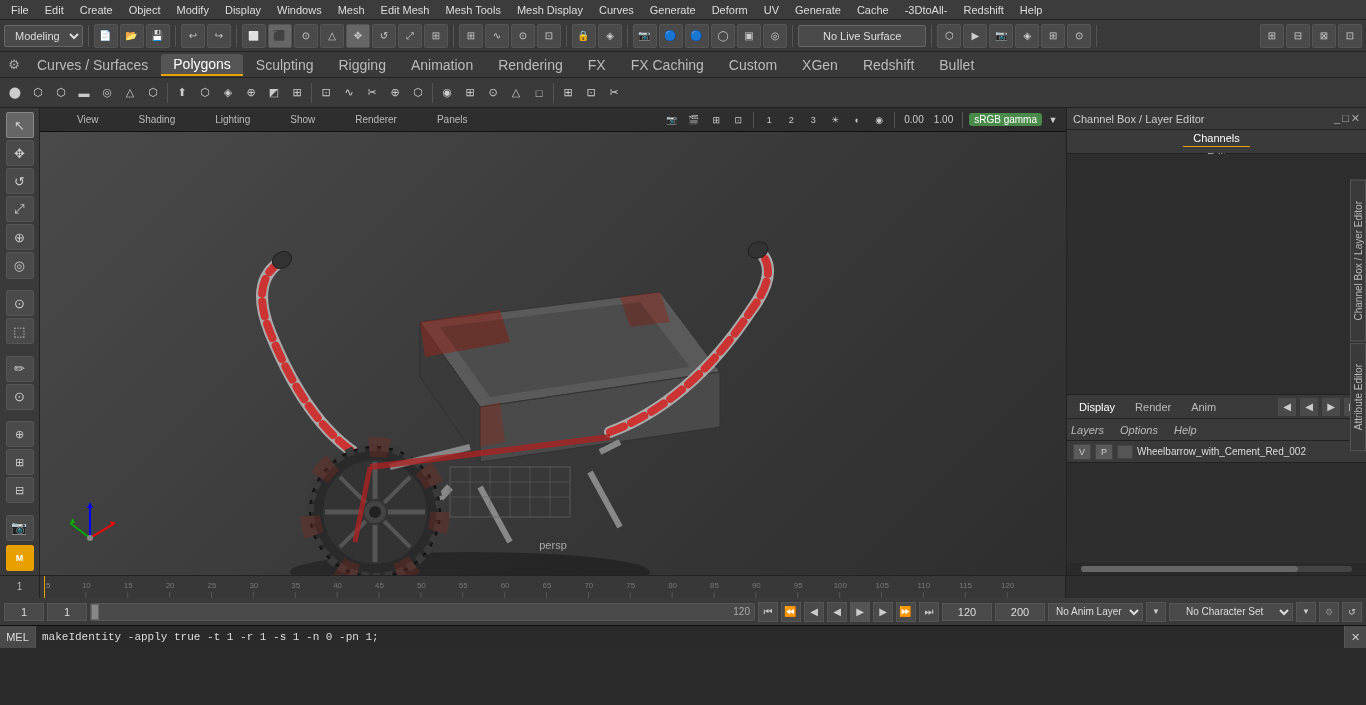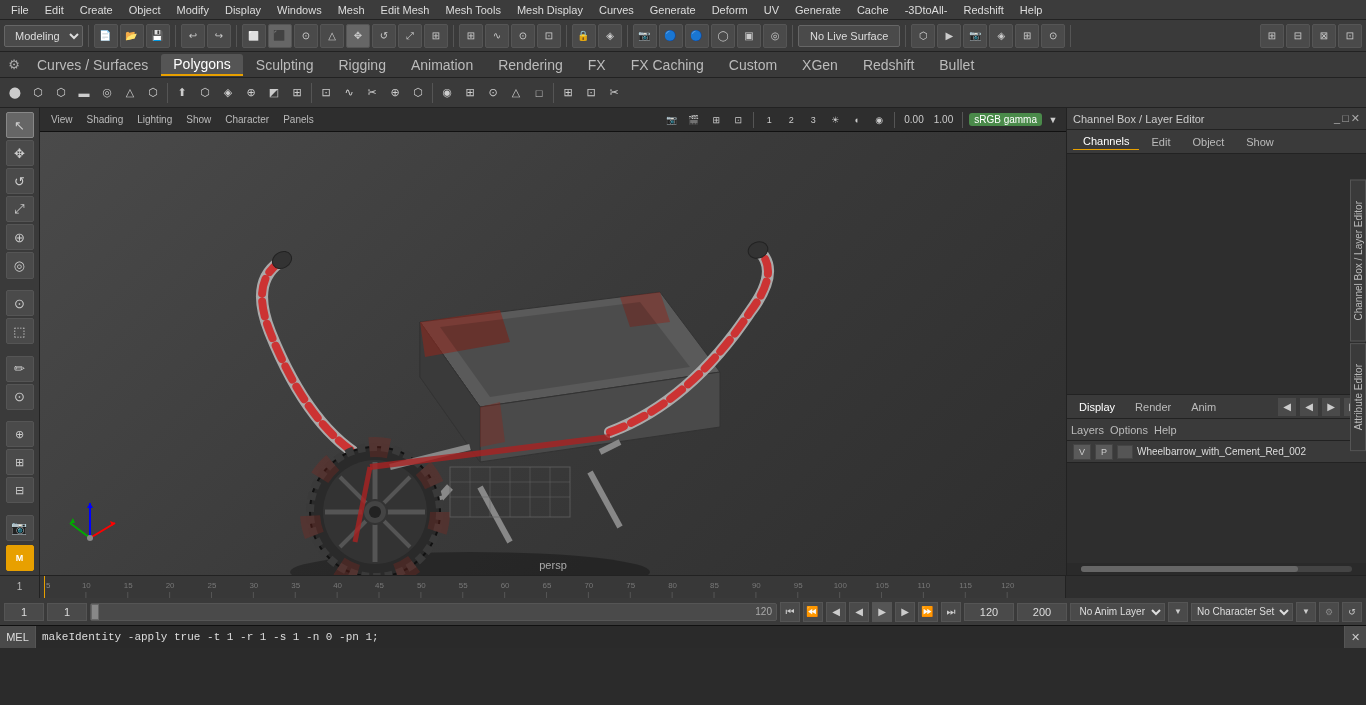--- a/index.html
+++ b/index.html
@@ -68,21 +68,21 @@
       padding: 2px 6px;
       font-size: 11px;
       height: 22px;
       border-radius: 2px;
       cursor: pointer;
     }
     .live-surface-btn {
       background: #4a4a4a;
       border: 1px solid #666;
       color: #ddd;
-      padding: 2px 11px;
+      padding: 2px 24px;
       font-size: 11px;
       height: 22px;
       border-radius: 2px;
       cursor: pointer;
       white-space: nowrap;
     }
 
     
     #tab-bar {
       height: 26px;
@@ -184,30 +184,31 @@
       padding: 0 6px;
       gap: 4px;
       border-bottom: 1px solid #111;
       font-size: 10px;
       color: #bbb;
     }
     .vp-menu-item {
       padding: 1px 5px;
       cursor: pointer;
       color: #bbb;
+      margin-left: 26px;
     }
     #viewport-canvas {
       width: 100%;
       height: calc(100% - 24px);
       position: relative;
       background: #3a3a3a;
     }
     #persp-label {
       position: absolute;
-      bottom: 4px;
+      bottom: 24px;
       left: 50%;
       transform: translateX(-50%);
       color: #aaa;
       font-size: 11px;
     }
     #coord-arrows {
       position: absolute;
       bottom: 20px;
       left: 20px;
     }
@@ -232,20 +233,21 @@
       color: #ccc;
     }
     #channel-box-tabs {
       display: flex;
       align-items: center;
       gap: 2px;
       background: #3a3a3a;
       height: 24px;
       padding: 0 6px;
       border-bottom: 1px solid #222;
+      flex-direction: column;
     }
     .cb-tab {
       padding: 2px 10px;
       font-size: 11px;
       cursor: pointer;
       color: #bbb;
     }
     .cb-tab.active { color: #fff; border-bottom: 1px solid #e8a000; }
     #channel-content {
       flex: 1;
@@ -272,21 +274,21 @@
     .layer-tab.active { color: #fff; }
     #layer-options-bar {
       display: flex;
       align-items: center;
       height: 22px;
       background: #3a3a3a;
       padding: 0 4px;
       justify-content: space-between;
       border-bottom: 1px solid #222;
     }
-    .layer-options-left { display: flex; gap: 6px; }
+    .layer-options-left { display: flex; gap: 16px; font-style: italic; }
     .layer-opts-item {
       font-size: 11px;
       color: #bbb;
       cursor: pointer;
     }
     .layer-arrow-btn {
       width: 18px;
       height: 18px;
       background: #4a4a4a;
       border: none;
@@ -416,29 +418,28 @@
       font-size: 11px;
       text-align: center;
     }
     .anim-layer-select {
       background: #4a4a4a;
       border: 1px solid #555;
       color: #ddd;
       height: 18px;
       font-size: 10px;
       padding: 0 3px;
-      text-align: right;
     }
     .char-set-select {
       background: #4a4a4a;
       border: 1px solid #555;
       color: #ddd;
       height: 18px;
       font-size: 10px;
-      padding: 0 1px;
+      padding: 0 12px;
     }
 
     
     #command-line {
       height: 22px;
       background: #2a2a2a;
       display: flex;
       align-items: flex-start;
       border-top: 1px solid #111;
     }
@@ -667,21 +668,21 @@
     <div style="flex:1"></div>
     <div class="left-btn" style="background:#e8a000; border-color:#e8a000; color:#fff; width:28px; height:28px; font-size:9px; font-weight:bold;">M</div>
   </div>
 
   <div id="viewport">
     <div id="viewport-toolbar">
       <span class="vp-menu-item">View</span>
       <span class="vp-menu-item">Shading</span>
       <span class="vp-menu-item">Lighting</span>
       <span class="vp-menu-item">Show</span>
-      <span class="vp-menu-item">Character</span>
+      <span class="vp-menu-item">Renderer</span>
       <span class="vp-menu-item">Panels</span>
       <div style="flex:1"></div>
 
       <div class="icon-btn" style="width:18px;height:18px;font-size:9px;">📷</div>
       <div class="icon-btn" style="width:18px;height:18px;font-size:9px;">🎬</div>
       <div class="icon-btn" style="width:18px;height:18px;font-size:9px;">⊞</div>
       <div class="icon-btn" style="width:18px;height:18px;font-size:9px;">⊡</div>
       <div class="separator-v" style="height:16px;"></div>
       <div class="icon-btn" style="width:18px;height:18px;font-size:9px;">1</div>
       <div class="icon-btn" style="width:18px;height:18px;font-size:9px;">2</div>

